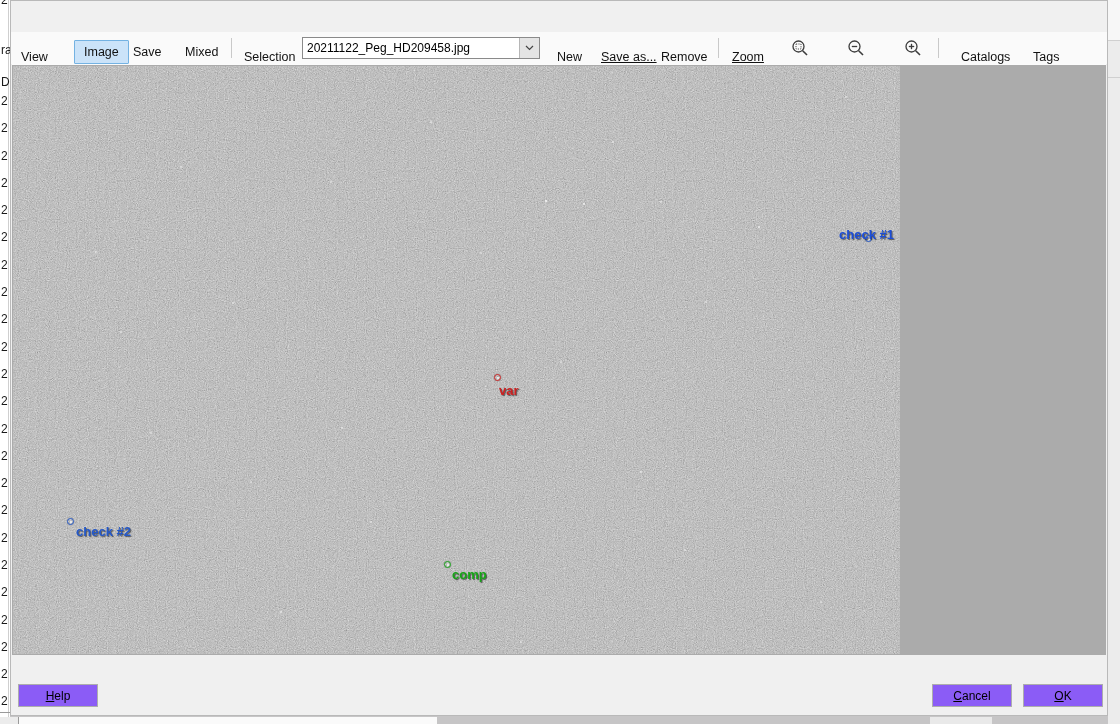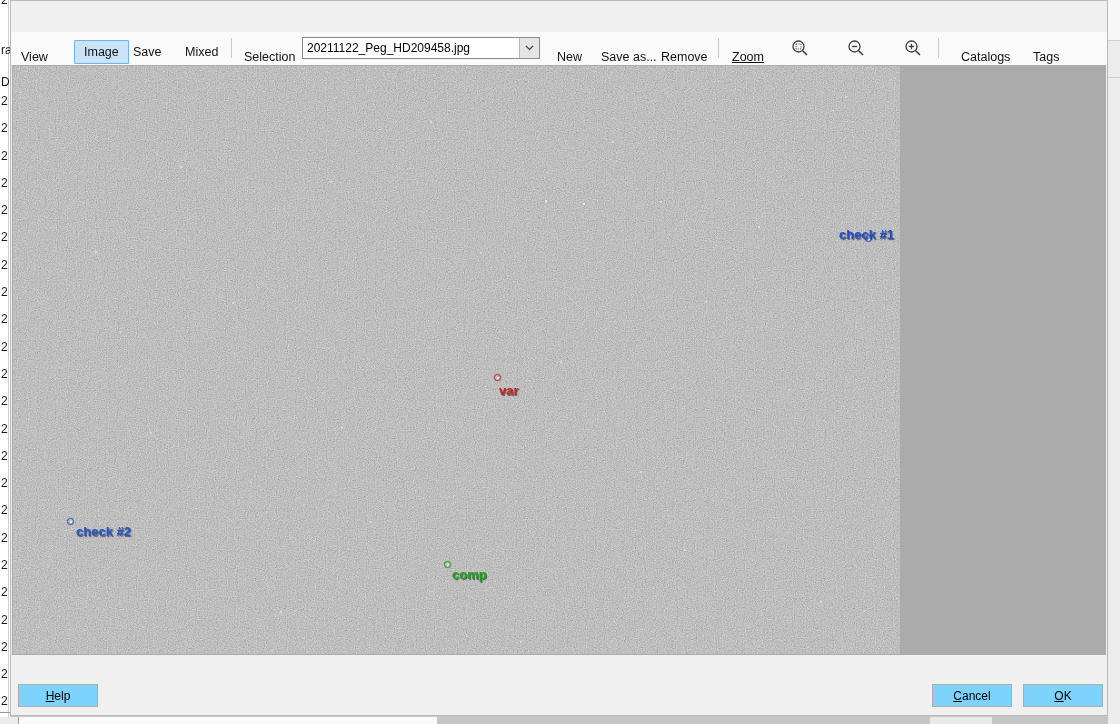--- a/index.html
+++ b/index.html
@@ -45,21 +45,21 @@
   .combo-text{position:absolute;left:4px;top:3px;font-size:12px;color:#000;white-space:nowrap;overflow:hidden;max-width:205px;}
   .combo-arrow{position:absolute;right:0px;top:0px;width:19px;height:20px;background:#e4e4e4;border-left:1px solid #b6b6b6;
     display:flex;align-items:center;justify-content:center;}
   .mag-icon{position:absolute;top:7px;width:18px;height:18px;cursor:pointer;}
 
   
   .viewer{position:absolute;left:1px;top:63px;width:1094px;height:590px;background:#ababab;border-top:1px solid #fbfbfb;}
   .noise-img{position:absolute;left:1px;top:1px;width:887px;height:588px;display:block;}
 
   
-  .btn{position:absolute;height:23px;width:80px;background:#7dd3fc;border:1px solid #adadad;
+  .btn{position:absolute;height:23px;width:80px;background:#8b5cf6;border:1px solid #adadad;
     font-family:"Liberation Sans",sans-serif;font-size:12px;color:#000;padding:0;cursor:pointer;}
   .btn-text{display:block;text-align:center;}
   .btn-text::first-letter{text-decoration:underline;}
 
   
   .annot-layer{position:absolute;left:0;top:0;width:1120px;height:724px;z-index:3;pointer-events:none;}
   .faint-star{position:absolute;background:#ffffff;border-radius:50%;}
   .marker-ring{position:absolute;width:5px;height:5px;border:1px solid;border-radius:50%;pointer-events:auto;
     box-shadow:0 0 1px rgba(0,0,0,.5);}
   .marker-label{position:absolute;font-size:13px;font-weight:700;letter-spacing:0px;
@@ -139,21 +139,21 @@
       <span class="combo-arrow">
         <svg width="9" height="6" viewBox="0 0 9 6">
             <polyline points="1,1 4.5,4.5 8,1" fill="none" stroke="#444" stroke-width="1.2"></polyline>
           </svg>
       </span>
     </div>
 
     <div class="tb-item" style="left:546px;">
         <span>New</span>
       </div>
-    <div class="tb-item" style="left:590px;">
+    <div class="tb-item" style="left:590px;text-decoration:underline;">
         <span>Save as...</span>
       </div>
     <div class="tb-item" style="left:650px;">
         <span>Remove</span>
       </div>
 
     <div class="tb-sep" style="left:707px;"></div>
 
     <div class="tb-item" style="left:721px;text-decoration:underline;">
         <span class="tb-label">Zoom</span>

